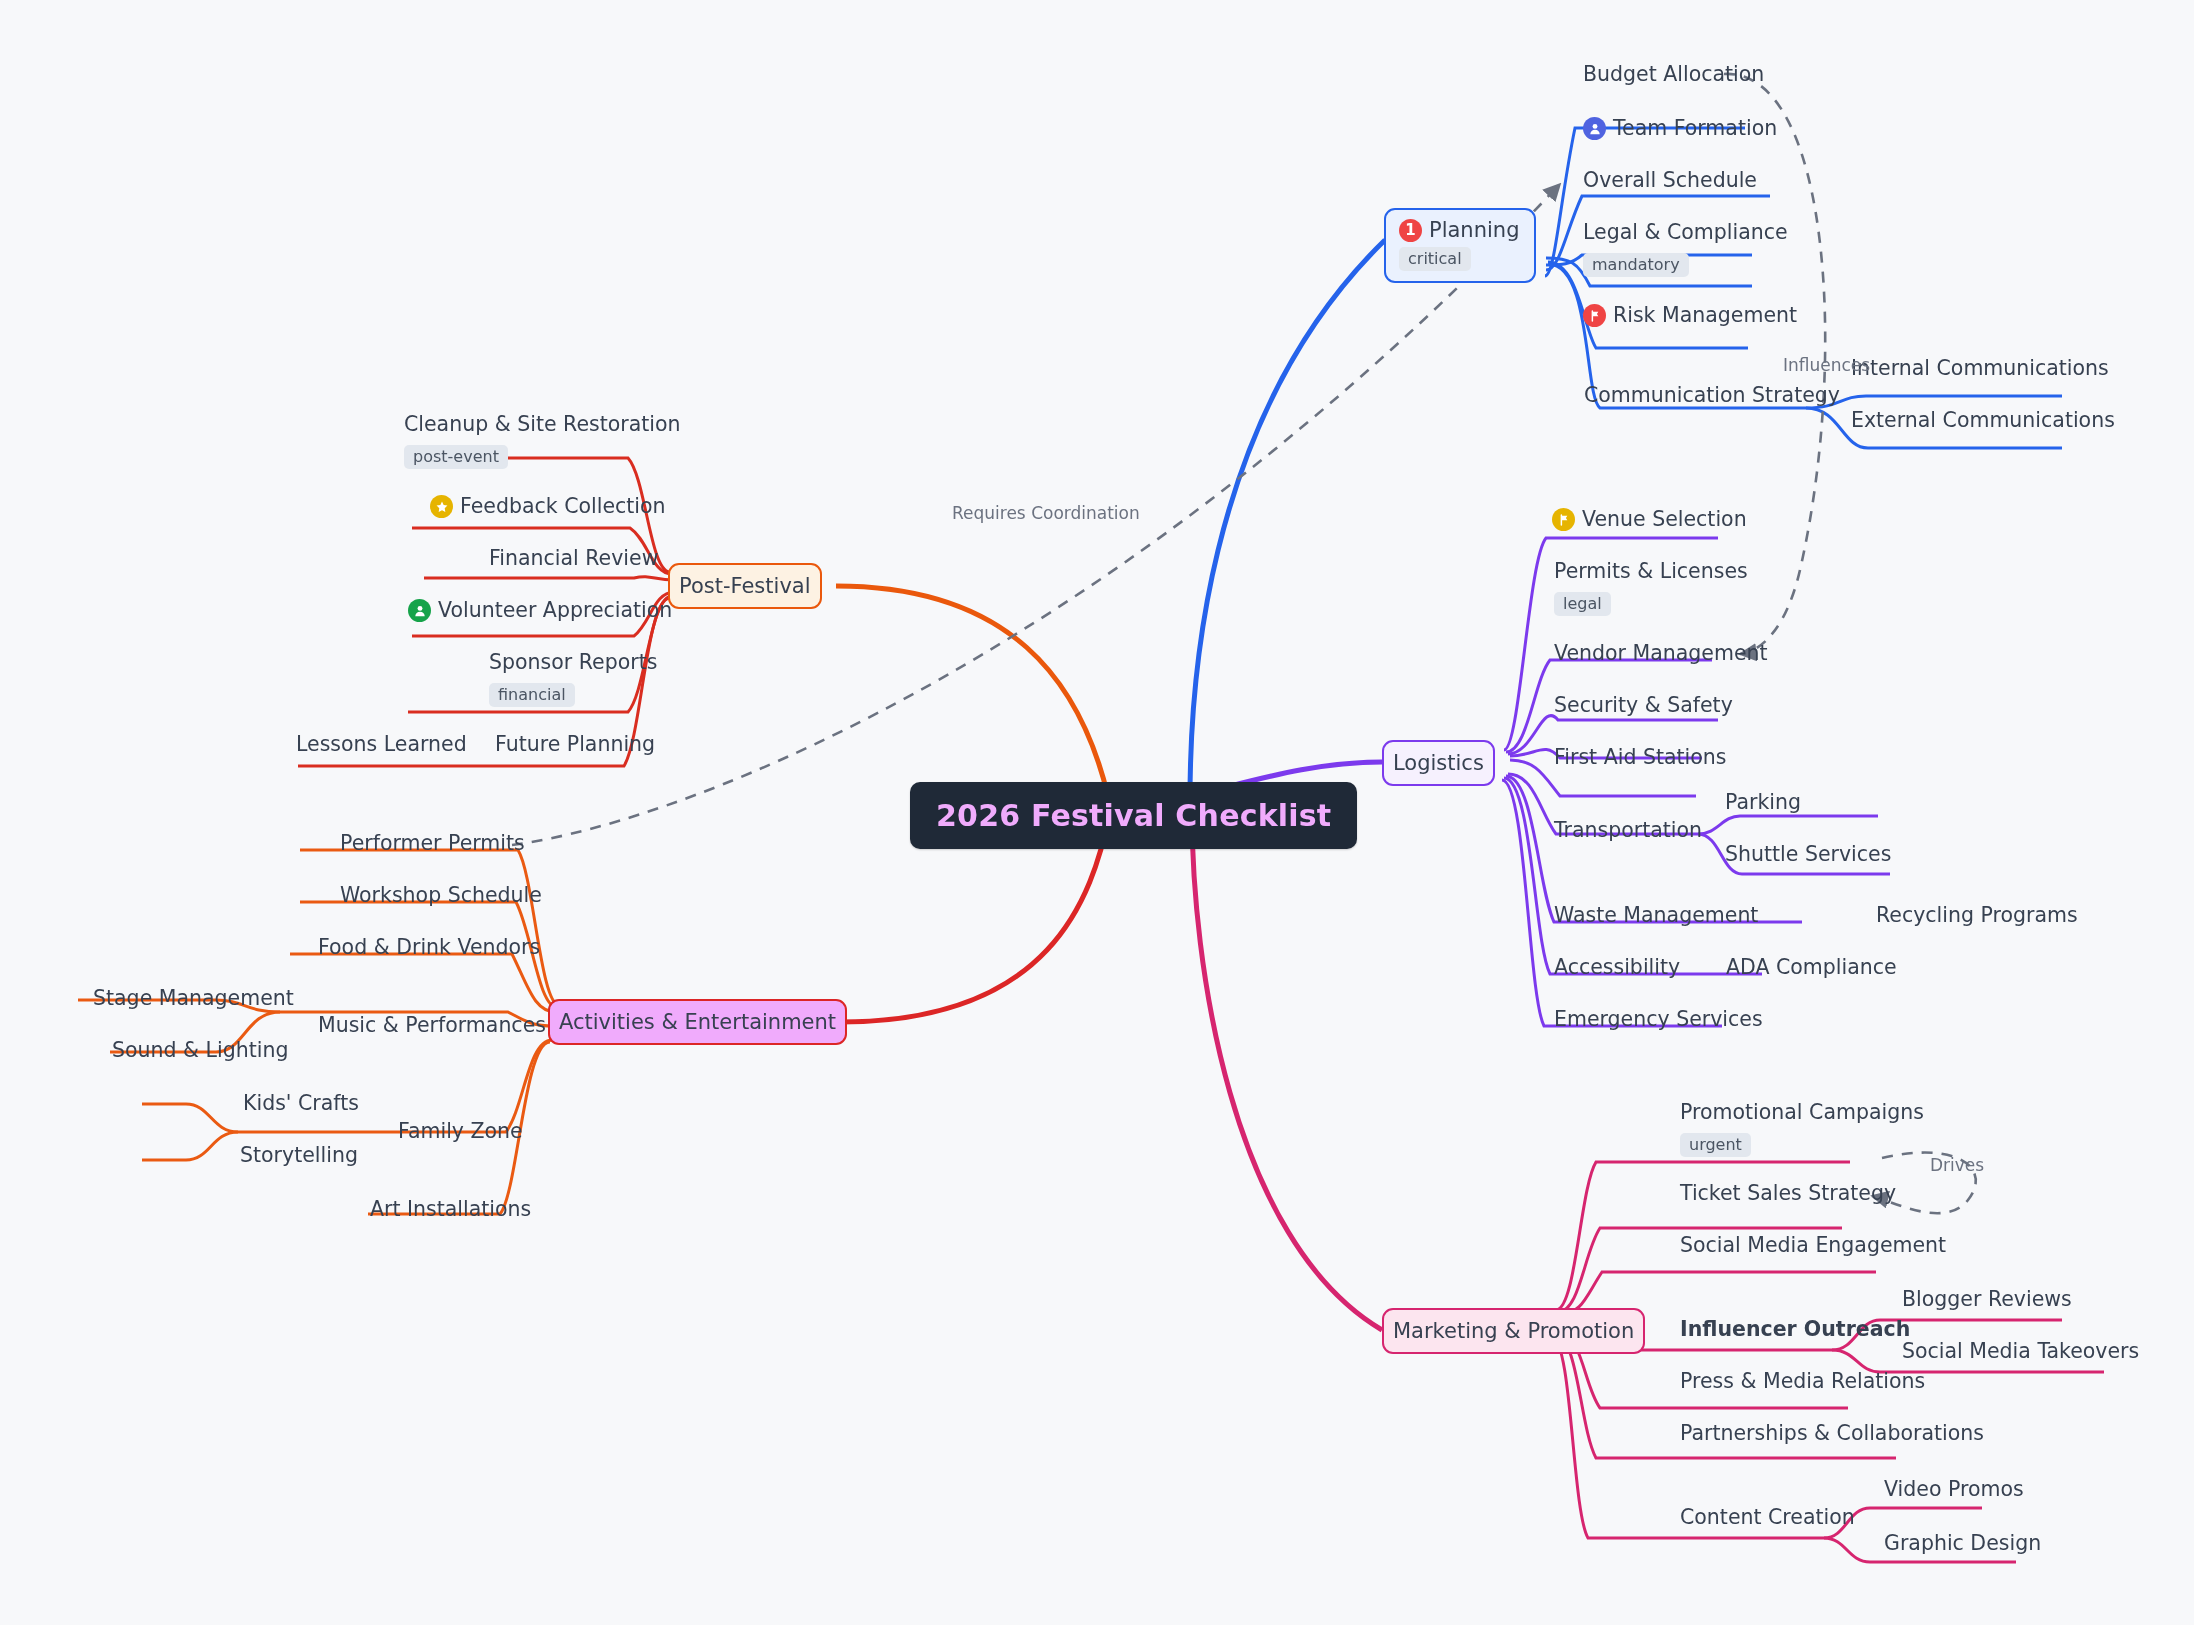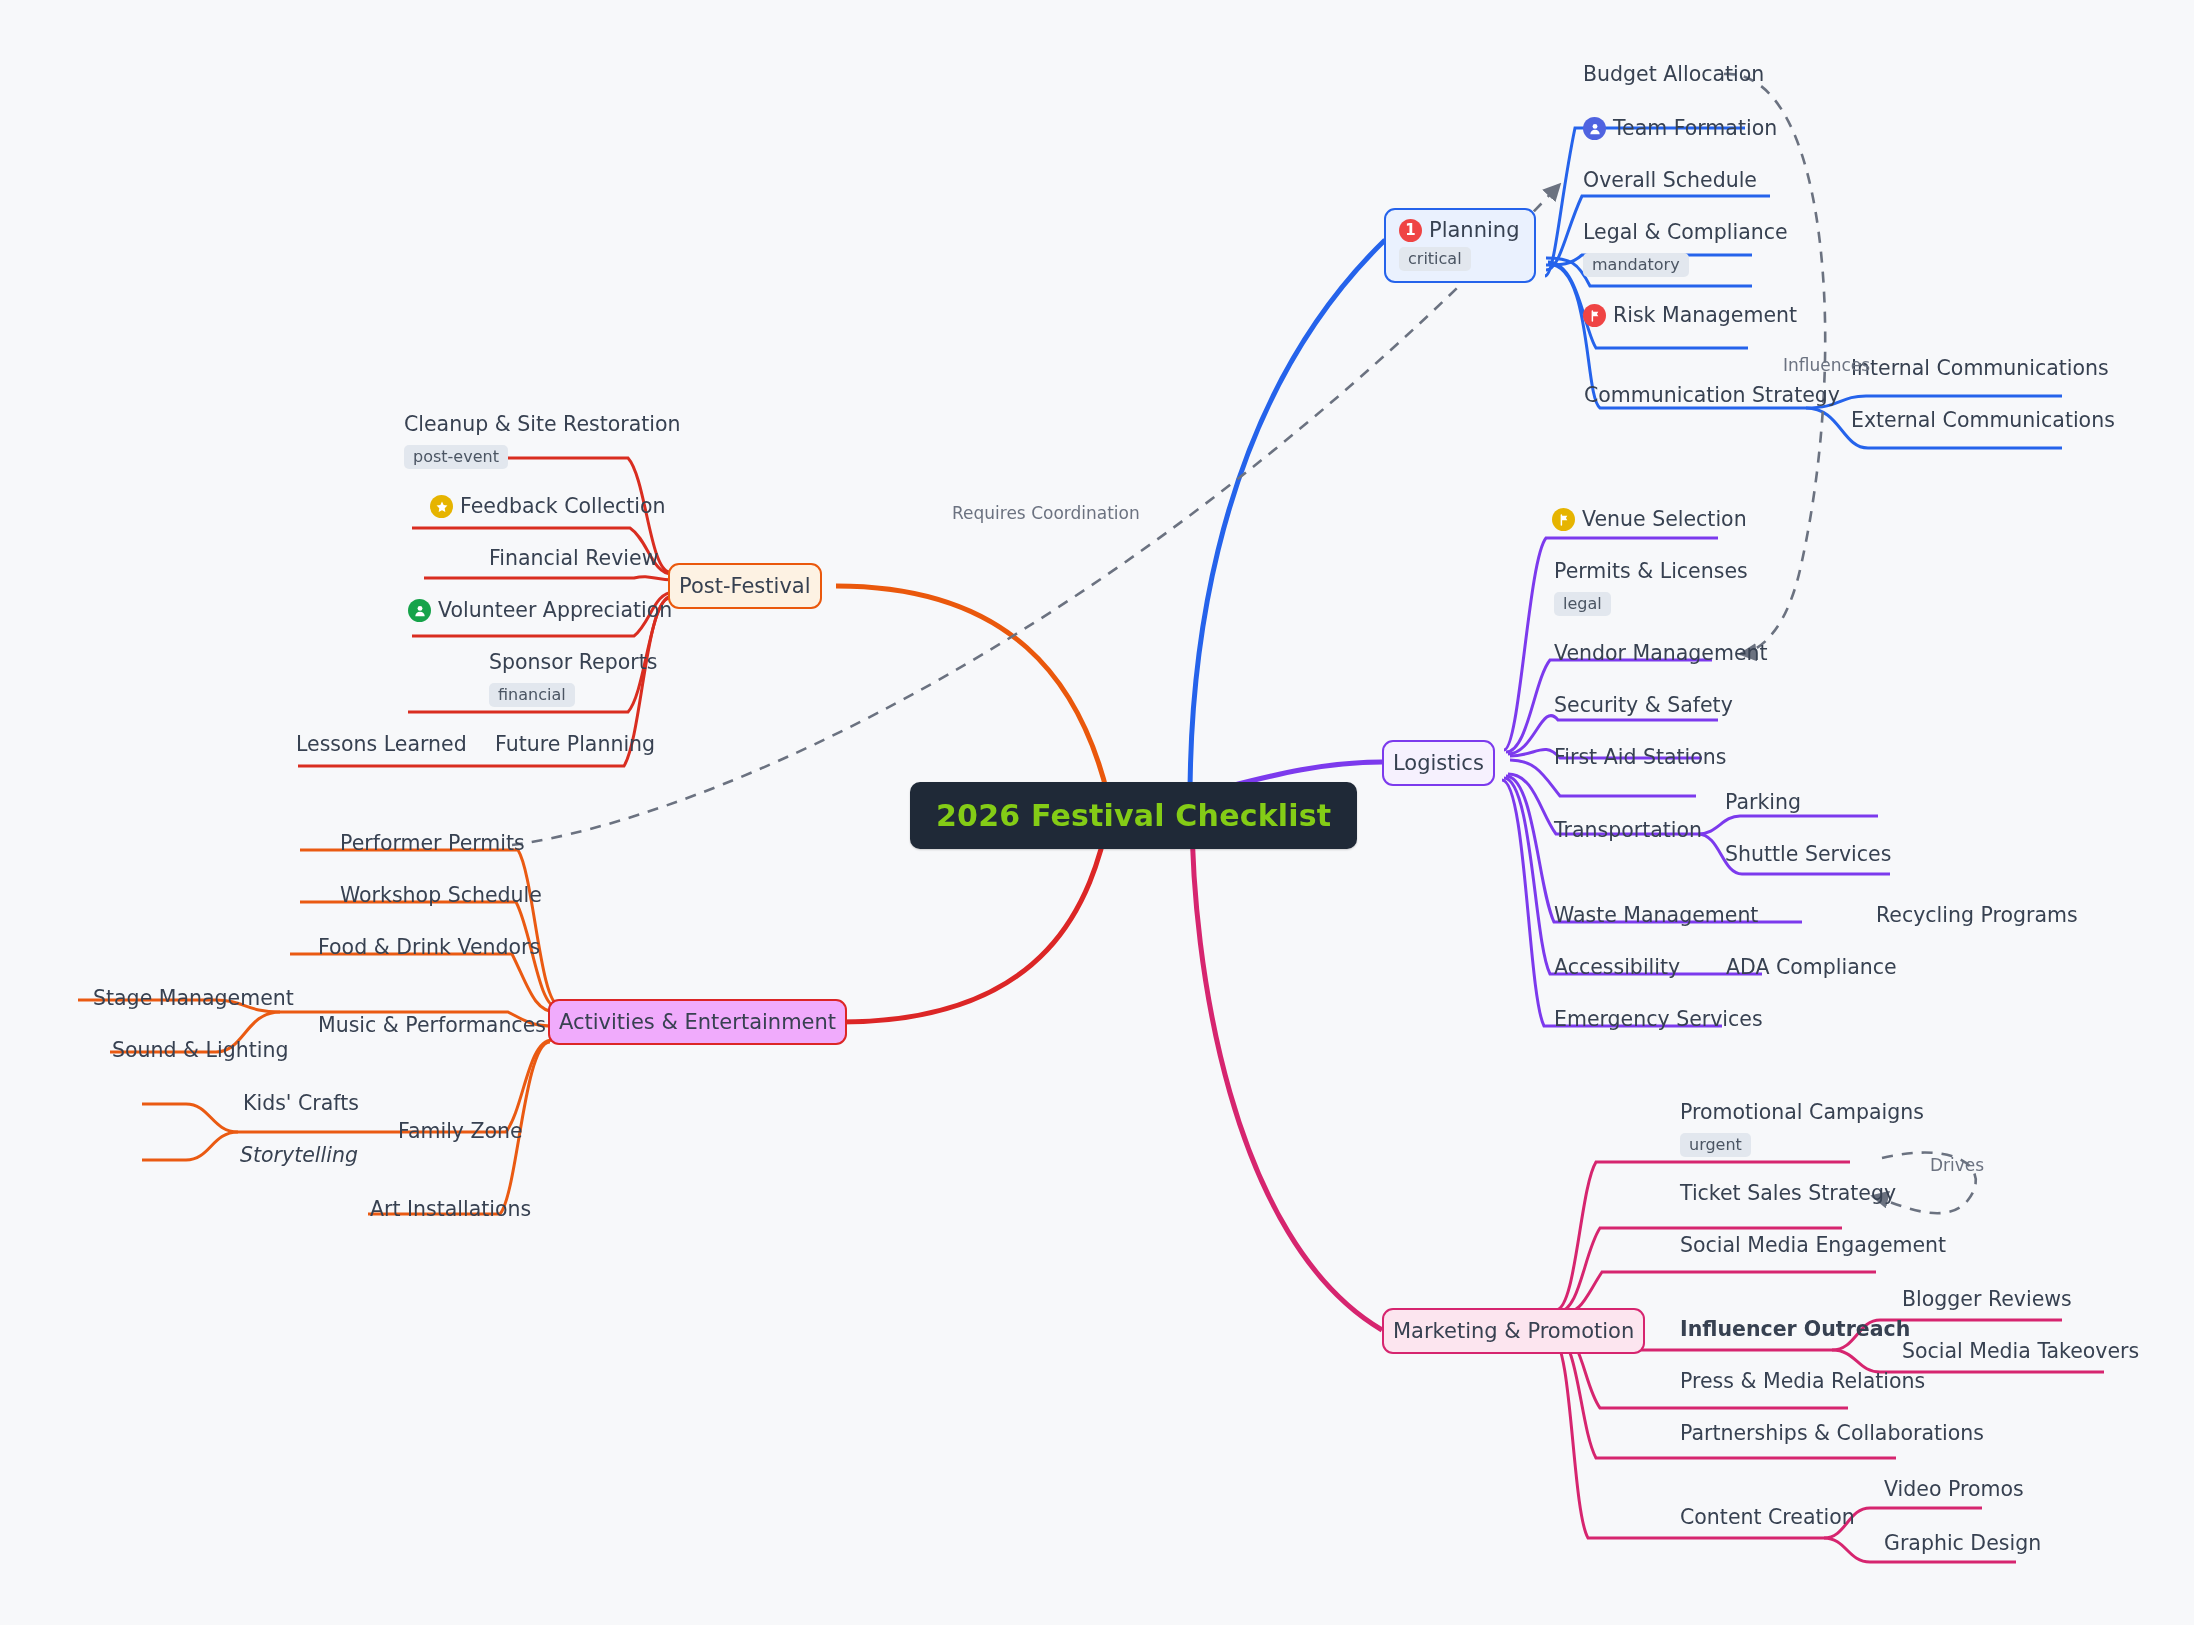--- a/index.html
+++ b/index.html
@@ -29,21 +29,21 @@
     align-items: flex-start;
   }
   .node .row {
     display: flex;
     align-items: center;
     gap: 7px;
   }
   
   .root {
     background: #1f2937;
-    color: #84cc16;
+    color: #f0abfc;
     border-radius: 10px;
     padding: 16px 26px;
     font-size: 30px;
     font-weight: bold;
     letter-spacing: .2px;
     font-family: "DejaVu Sans", sans-serif;
     box-shadow: 0 1px 2px rgba(0,0,0,.18);
   }
   
   .branch {
@@ -400,21 +400,21 @@
   <div class="node" style="left:112px; top:1038px;">
     <span class="leaf">Sound &amp; Lighting</span>
   </div>
 
   <div class="node" style="left:398px; top:1119px;">
     <span class="leaf">Family Zone</span>
   </div>
   <div class="node" style="left:243px; top:1091px;">
     <span class="leaf">Kids' Crafts</span>
   </div>
-  <div class="node" style="left:240px; top:1143px;font-style:italic;">
+  <div class="node" style="left:240px; top:1143px;">
     <span class="leaf">Storytelling</span>
   </div>
 
   <div class="node" style="left:370px; top:1197px;">
     <span class="leaf">Art Installations</span>
   </div>
 
   <div class="node" style="left:668px; top:563px;">
     <div class="branch b-postfest">
       <span>Post-Festival</span>

